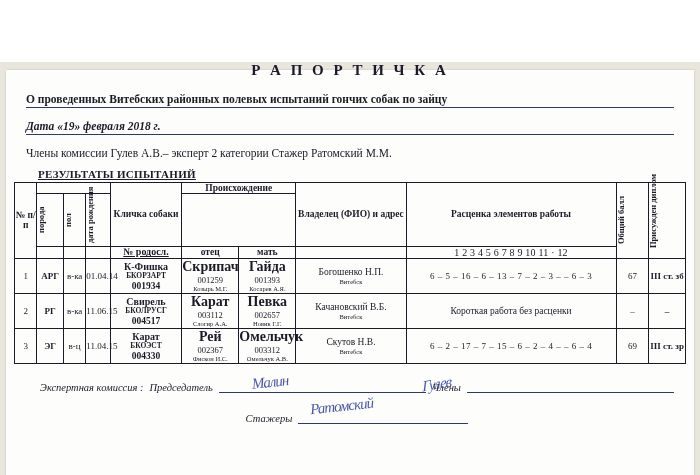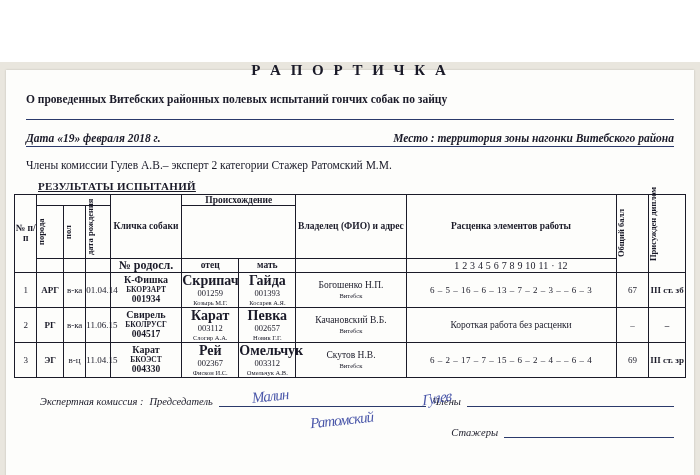--- a/index.html
+++ b/index.html
@@ -26,21 +26,21 @@
     font-weight: bold;
     font-size: 15px;
     letter-spacing: 3px;
     margin-top: 62px;
   }
   .subtitle-line {
     margin: 14px 26px 0 26px;
     font-weight: bold;
     font-size: 11.5px;
     border-bottom: 1px solid #2b3a6b;
-    padding-bottom: 14px;
+    padding-bottom: 2px;
   }
   .row-date {
     margin: 12px 26px 0 26px;
     display: flex;
     justify-content: space-between;
     align-items: flex-end;
     font-size: 11.5px;
     font-style: italic;
     font-weight: bold;
     border-bottom: 1px solid #2b3a6b;
@@ -86,22 +86,23 @@
     white-space: nowrap;
     font-size: 8.5px;
     font-weight: bold;
     padding: 3px 0;
     line-height: 1;
   }
   .vert-cell {
     height: 56px;
   }
   .mini {
-    font-size: 12px;
+    font-size: 10px;
     line-height: 1.05;
+    text-decoration: underline;
   }
   .num-hdr {
     font-size: 10px;
     font-weight: normal;
     letter-spacing: 0.2px;
     padding: 1px 2px;
     margin-top: 36px;
   }
   td.data {
     height: 34px;
@@ -183,21 +184,21 @@
     font-style: italic;
   }
   .rule {
     flex: 1;
     border-bottom: 1px solid #2b3a6b;
     height: 12px;
     position: relative;
   }
   .line2 {
     display: flex;
-    justify-content: flex-end;
+    justify-content: center;
     align-items: flex-end;
     margin-top: 18px;
     gap: 6px;
   }
   .line2 .rule {
     flex: 0 0 170px;
   }
   .sig {
     position: absolute;
     font-family: "Liberation Serif", serif;
@@ -240,21 +241,20 @@
   <div class="edge edge-right"></div>
   <div class="paper"></div>
 
   <div class="content">
     <div class="title">Р А П О Р Т И Ч К А</div>
 
     <div class="subtitle-line">О проведенных Витебских районных полевых испытаний гончих собак по зайцу</div>
 
     <div class="row-date">
       <span>Дата  «19»  февраля  2018 г.</span>
-      <span class="place">Место : территория зоны нагонки Витебского района</span>
     </div>
 
     <div class="committee">
       <div>Члены комиссии Гулев А.В.– эксперт 2 категории     Стажер Ратомский М.М.</div>
     </div>
 
     <div class="results-label">РЕЗУЛЬТАТЫ ИСПЫТАНИЙ</div>
 
     <table class="main">
       <colgroup>

